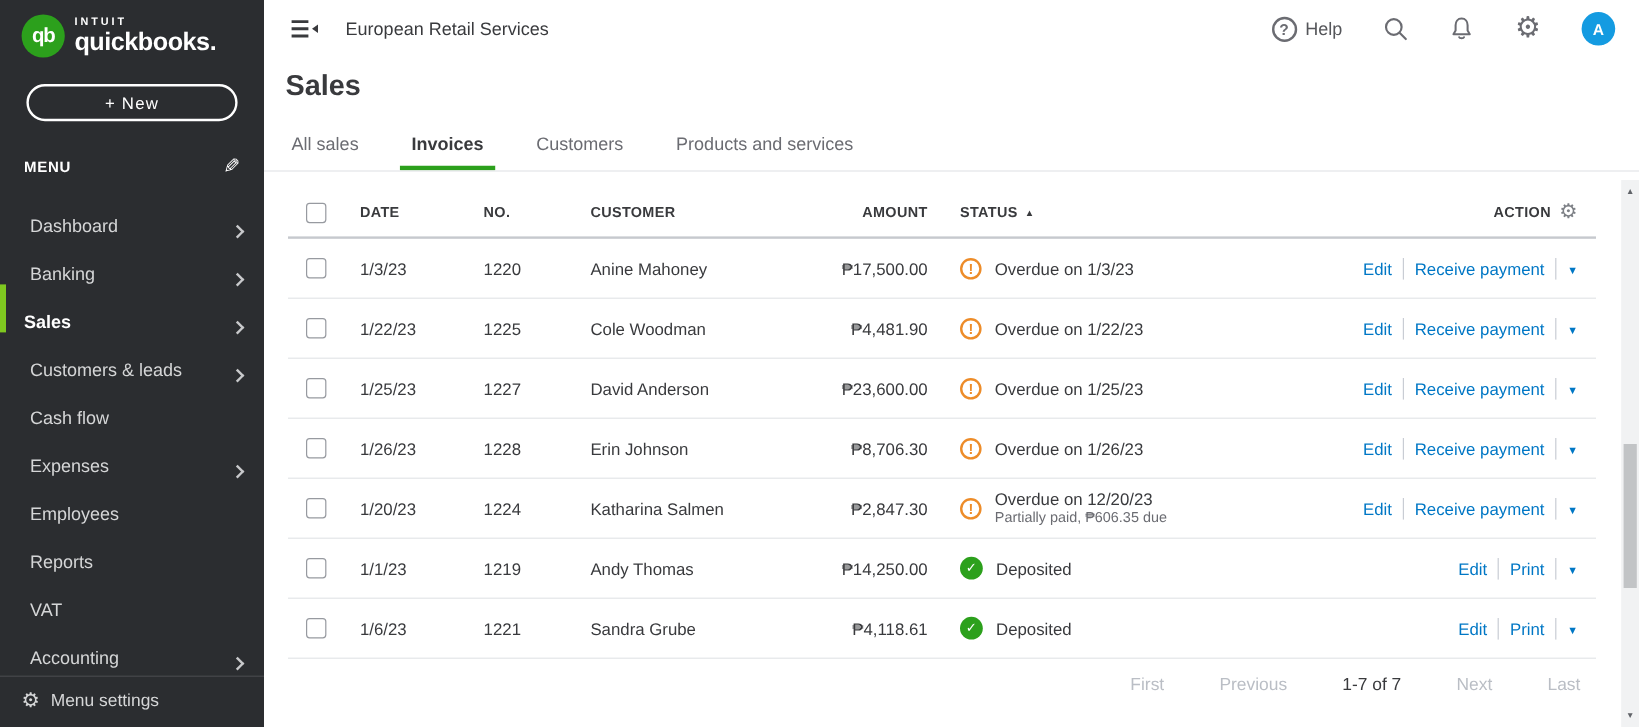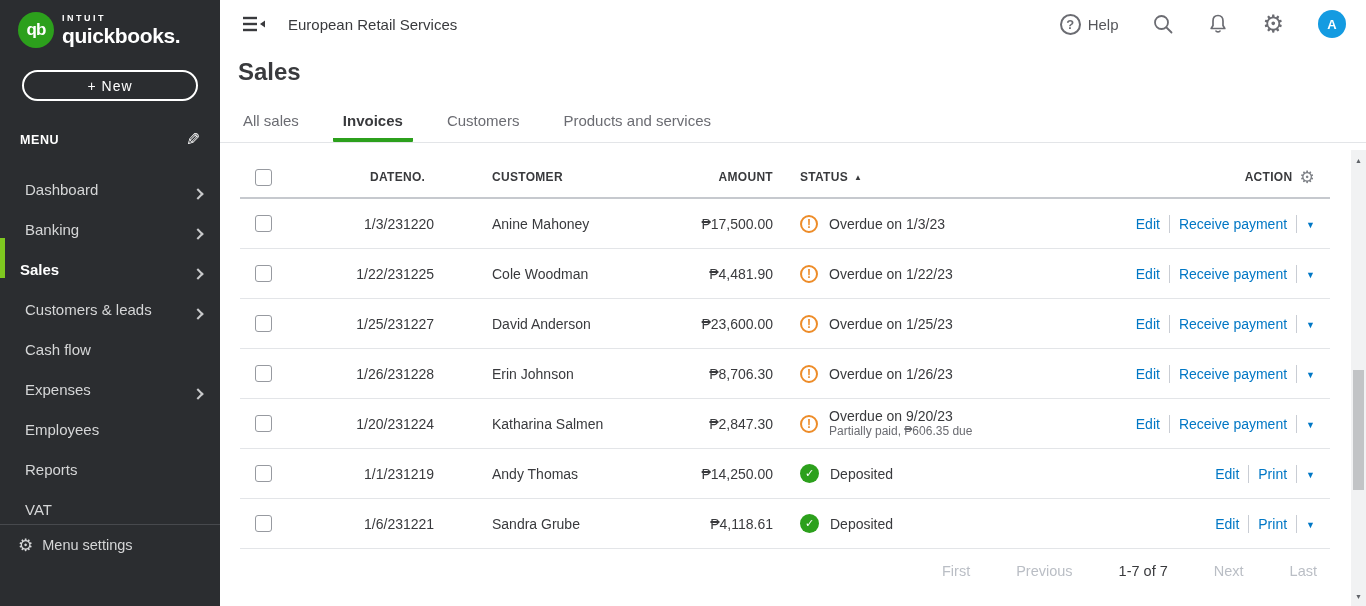--- a/index.html
+++ b/index.html
@@ -50,21 +50,21 @@
   .tabbar { margin-top:26px; border-bottom:1px solid #E3E5E8; display:flex; padding-left:13px; gap:24px; }
   .tab { padding:0 10px 9px; font-size:15px; color:#6B6C72; cursor:pointer; border-bottom:4px solid transparent; }
   .tab.active { color:#393A3D; font-weight:bold; border-bottom:4px solid #2CA01C; border-radius:1px; }
 
   .table { margin:14px 36px 0 20px; }
   .thead { display:flex; align-items:center; height:42px; border-bottom:2px solid #C6C9CE;
     font-size:12px; font-weight:bold; letter-spacing:0.3px; color:#393A3D; }
   .trow { display:flex; align-items:center; height:50px; border-bottom:1px solid #E3E5E8; font-size:14px; }
   .cell-check { width:60px; padding-left:15px; display:flex; align-items:center; }
   .checkbox { width:17px; height:17px; border:1.5px solid #979AA0; border-radius:3px; background:#fff; cursor:pointer; }
-  .cell-date { width:103px;text-align:right; }
+  .cell-date { width:103px; }
   .cell-no { width:89px; }
   .cell-customer { width:180px; }
   .cell-amount { width:101px; text-align:right; }
   .cell-status { width:310px; padding-left:27px; display:flex; align-items:center; gap:11px; }
   .cell-action { margin-left:auto; display:flex; align-items:center; padding-right:15px; }
   .sort-arrow { font-size:8px; margin-left:6px; color:#393A3D; }
   .action-gear { font-size:17px; color:#7D8086; margin-left:7px; cursor:pointer; }
   .status-icon-overdue { width:18px; height:18px; border:2px solid #ED8C29; border-radius:50%; flex:0 0 auto;
     color:#ED8C29; font-weight:bold; font-size:12px; display:flex; align-items:center; justify-content:center; }
   .status-icon-deposited { width:19px; height:19px; border-radius:50%; background:#2CA01C; flex:0 0 auto;
@@ -129,20 +129,24 @@
       </div>
       <div class="nav-item">
         <span class="nav-label">Employees</span>
       </div>
       <div class="nav-item">
         <span class="nav-label">Reports</span>
       </div>
       <div class="nav-item">
         <span class="nav-label">VAT</span>
       </div>
+      <div class="nav-item">
+        <span class="nav-label">Accounting</span>
+        <span class="chev"></span>
+      </div>
     </div>
   <div class="side-divider"></div>
   <div class="menu-settings">
     <span class="gear-glyph">⚙</span>
     <span>Menu settings</span>
   </div>
 </div>
 
 <div class="main">
 
@@ -298,21 +302,21 @@
           <div class="cell-check">
             <span class="checkbox"></span>
           </div>
           <div class="cell-date">1/20/23</div>
           <div class="cell-no">1224</div>
           <div class="cell-customer">Katharina Salmen</div>
           <div class="cell-amount">₱2,847.30</div>
           <div class="cell-status">
             <span class="status-icon-overdue">!</span>
             <div>
-              <div class="status-main">Overdue on 9/20/23</div>
+              <div class="status-main">Overdue on 12/20/23</div>
               <div class="status-sub">Partially paid, ₱606.35 due</div>
             </div>
           </div>
           <div class="cell-action">
             <span class="action-link">Edit</span>
             <span class="action-sep"></span>
             <span class="action-link">Receive payment</span>
             <span class="action-sep"></span>
             <span class="action-caret">▼</span>
           </div>

